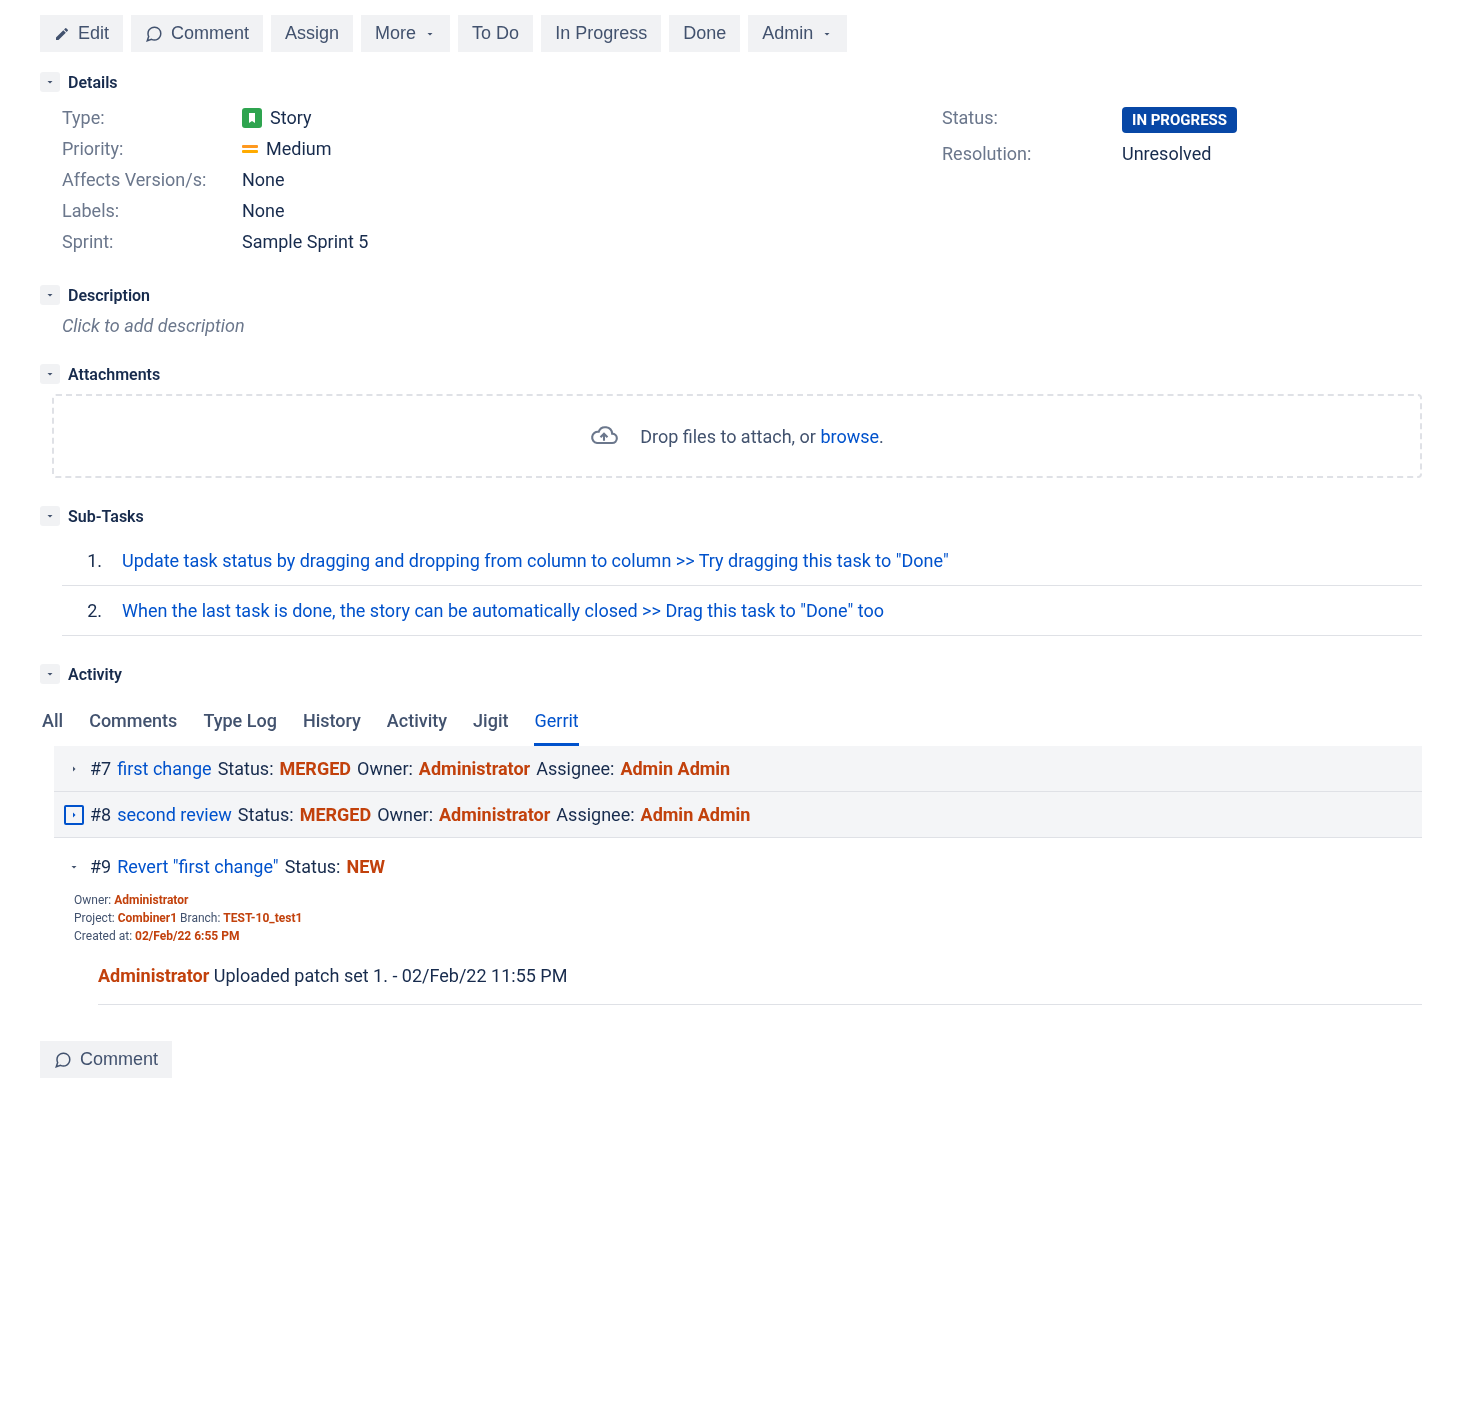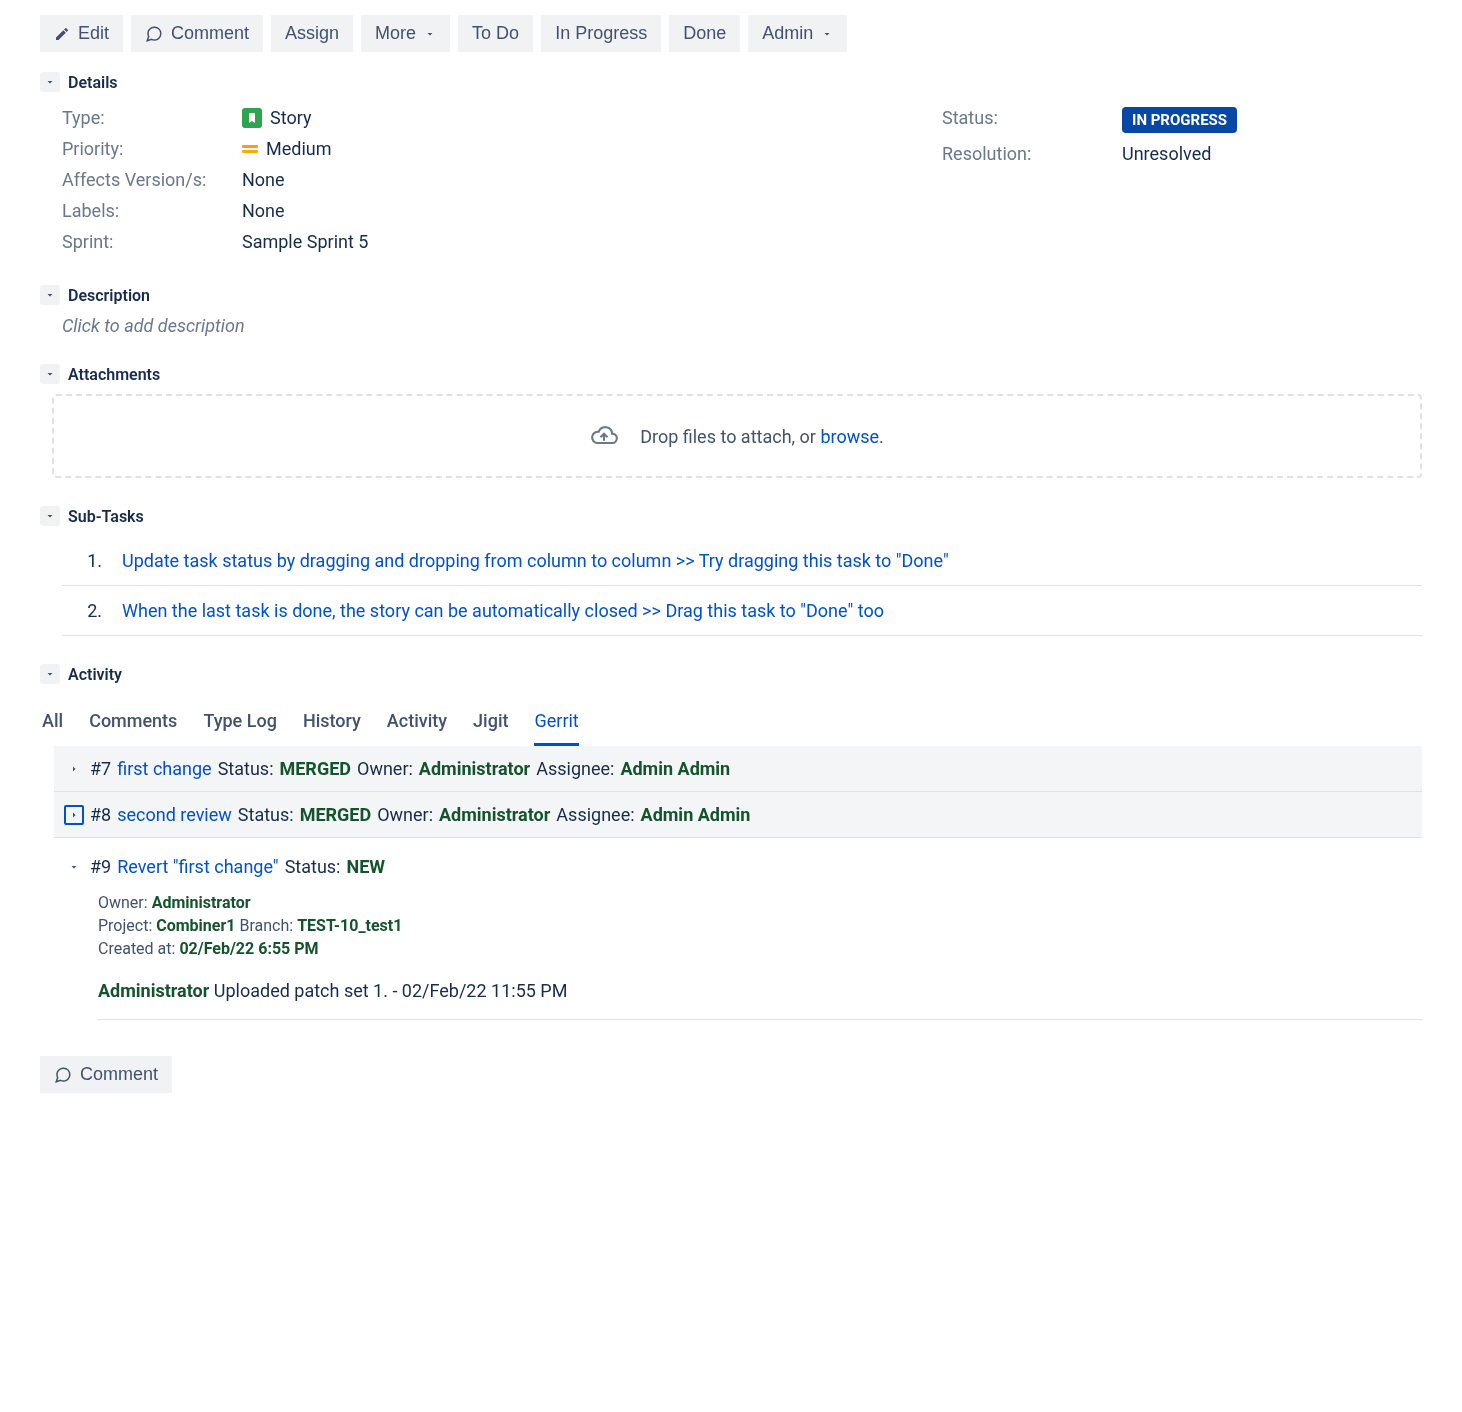--- a/index.html
+++ b/index.html
@@ -119,22 +119,22 @@
     gap: 6px;
     font-size: 18px;
   }
   .gerrit-row.plain { background: transparent; border-bottom: none; padding-top: 18px; }
   .expander {
     width: 20px; height: 20px;
     display: inline-flex; align-items: center; justify-content: center;
     cursor: pointer;
   }
   .expander.boxed { border: 2px solid #0052cc; border-radius: 2px; }
-  strong { font-weight: 700; color: #14532d; }
-  .gerrit-details { margin-left: 44px; font-size: 16px; color: #42526e; }
+  strong { font-weight: 700; color: #c2410c; }
+  .gerrit-details { margin-left: 20px; font-size: 12px; color: #42526e; }
   .gerrit-details p { margin: 4px 0; }
   .gerrit-event { margin-left: 44px; padding: 18px 0; border-bottom: 1px solid #dfe1e6; font-size: 18px; }
   .footer-bar { margin-top: 36px; }
 </style>
 </head>
 <body>
 
 <div class="toolbar">
   <button class="btn">
     <svg width="16" height="16" viewBox="0 0 24 24" fill="#42526e">

